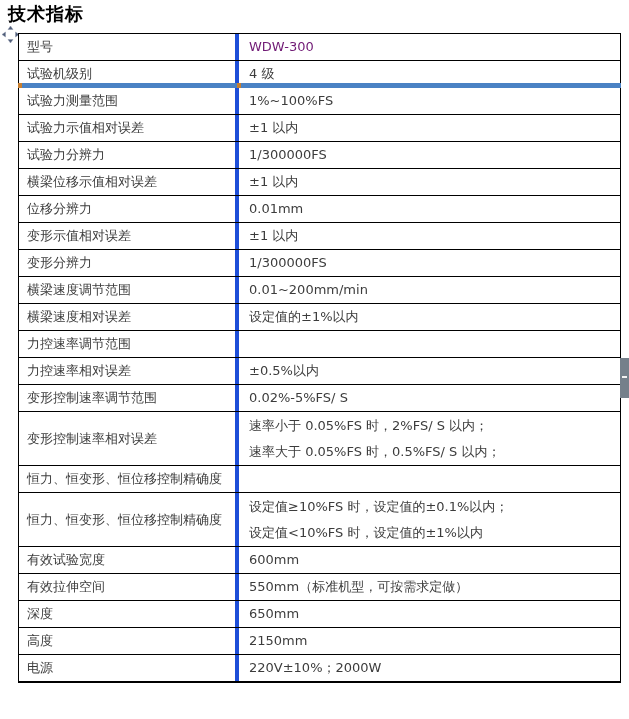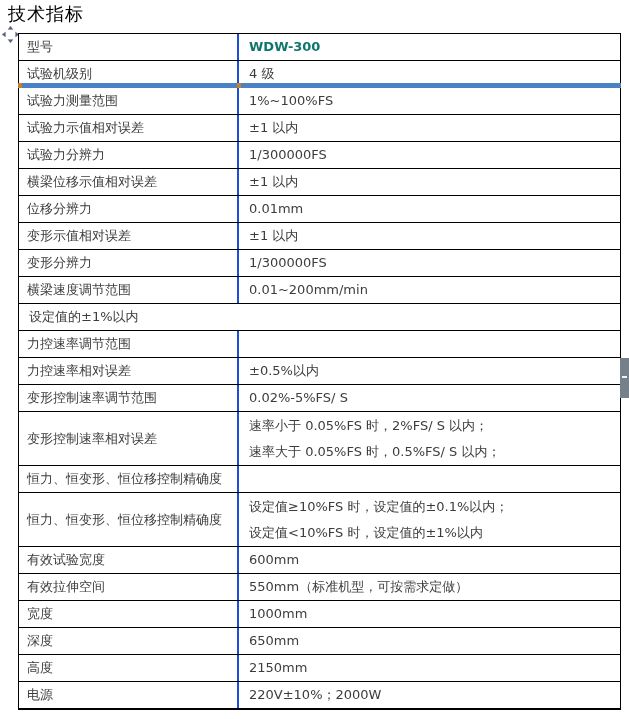--- a/index.html
+++ b/index.html
@@ -7,21 +7,21 @@
     width: 629px; height: 719px;
     background: #ffffff;
     overflow: hidden;
     font-family: "DejaVu Sans", "Liberation Sans", sans-serif;
     position: relative;
   }
   .page { position: relative; width: 629px; height: 719px; }
 
   .title {
     position: absolute; top: 2px; left: 8px;
-    font-size: 18px; font-weight: 400; color: #000;
+    font-size: 18px; font-weight: 700; color: #000;
     letter-spacing: 1px;
   }
 
   .move-handle {
     position: absolute; top: 26px; left: 2px;
     width: 17px; height: 17px; cursor: move;
   }
 
   .spec-table {
     position: absolute; top: 33px; left: 18px;
@@ -34,25 +34,25 @@
   .row:last-child { border-bottom: 1px solid #000; }
   .cell {
     font-size: 13px; color: #3c3c3c;
     display: flex; align-items: center;
     line-height: 26px;
     white-space: pre-line;
     overflow: hidden;
   }
   .cell-label {
     width: 220px; flex: 0 0 220px;
-    border-right: 2px solid #1d4ed8;
+    border-right: 4px solid #1d4ed8;
     padding-left: 8px; padding-right: 4px;
   }
   .cell-value { flex: 1 1 auto; padding-left: 10px; padding-right: 4px; }
-  .cell-value.bold { font-weight: 700; color: #0f766e; }
+  .cell-value.bold { font-weight: 400; color: #701a75; }
 
   .selection-line {
     position: absolute; top: 83px; left: 18px;
     width: 603px; height: 5px;
     background: var(--selection-blue, #4a82c4);
   }
   .selection-line .tick {
     position: absolute; top: 0; width: 4px; height: 5px;
     background: var(--selection-orange, #c87f2f);
   }
@@ -133,20 +133,21 @@
       <div class="cell cell-label">变形分辨力</div>
       <div class="cell cell-value">1/300000FS</div>
     </div>
 
     <div class="row">
       <div class="cell cell-label">横梁速度调节范围</div>
       <div class="cell cell-value">0.01~200mm/min</div>
     </div>
 
     <div class="row">
+      <div class="cell cell-label">横梁速度相对误差</div>
       <div class="cell cell-value">设定值的±1%以内</div>
     </div>
 
     <div class="row">
       <div class="cell cell-label">力控速率调节范围</div>
     </div>
 
     <div class="row">
       <div class="cell cell-label">力控速率相对误差</div>
       <div class="cell cell-value">±0.5%以内</div>
@@ -176,24 +177,20 @@
     <div class="row">
       <div class="cell cell-label">有效试验宽度</div>
       <div class="cell cell-value">600mm</div>
     </div>
 
     <div class="row">
       <div class="cell cell-label">有效拉伸空间</div>
       <div class="cell cell-value">550mm（标准机型，可按需求定做）</div>
     </div>
 
-    <div class="row">
-      <div class="cell cell-label">宽度</div>
-      <div class="cell cell-value">1000mm</div>
-    </div>
 
     <div class="row">
       <div class="cell cell-label">深度</div>
       <div class="cell cell-value">650mm</div>
     </div>
 
     <div class="row">
       <div class="cell cell-label">高度</div>
       <div class="cell cell-value">2150mm</div>
     </div>

